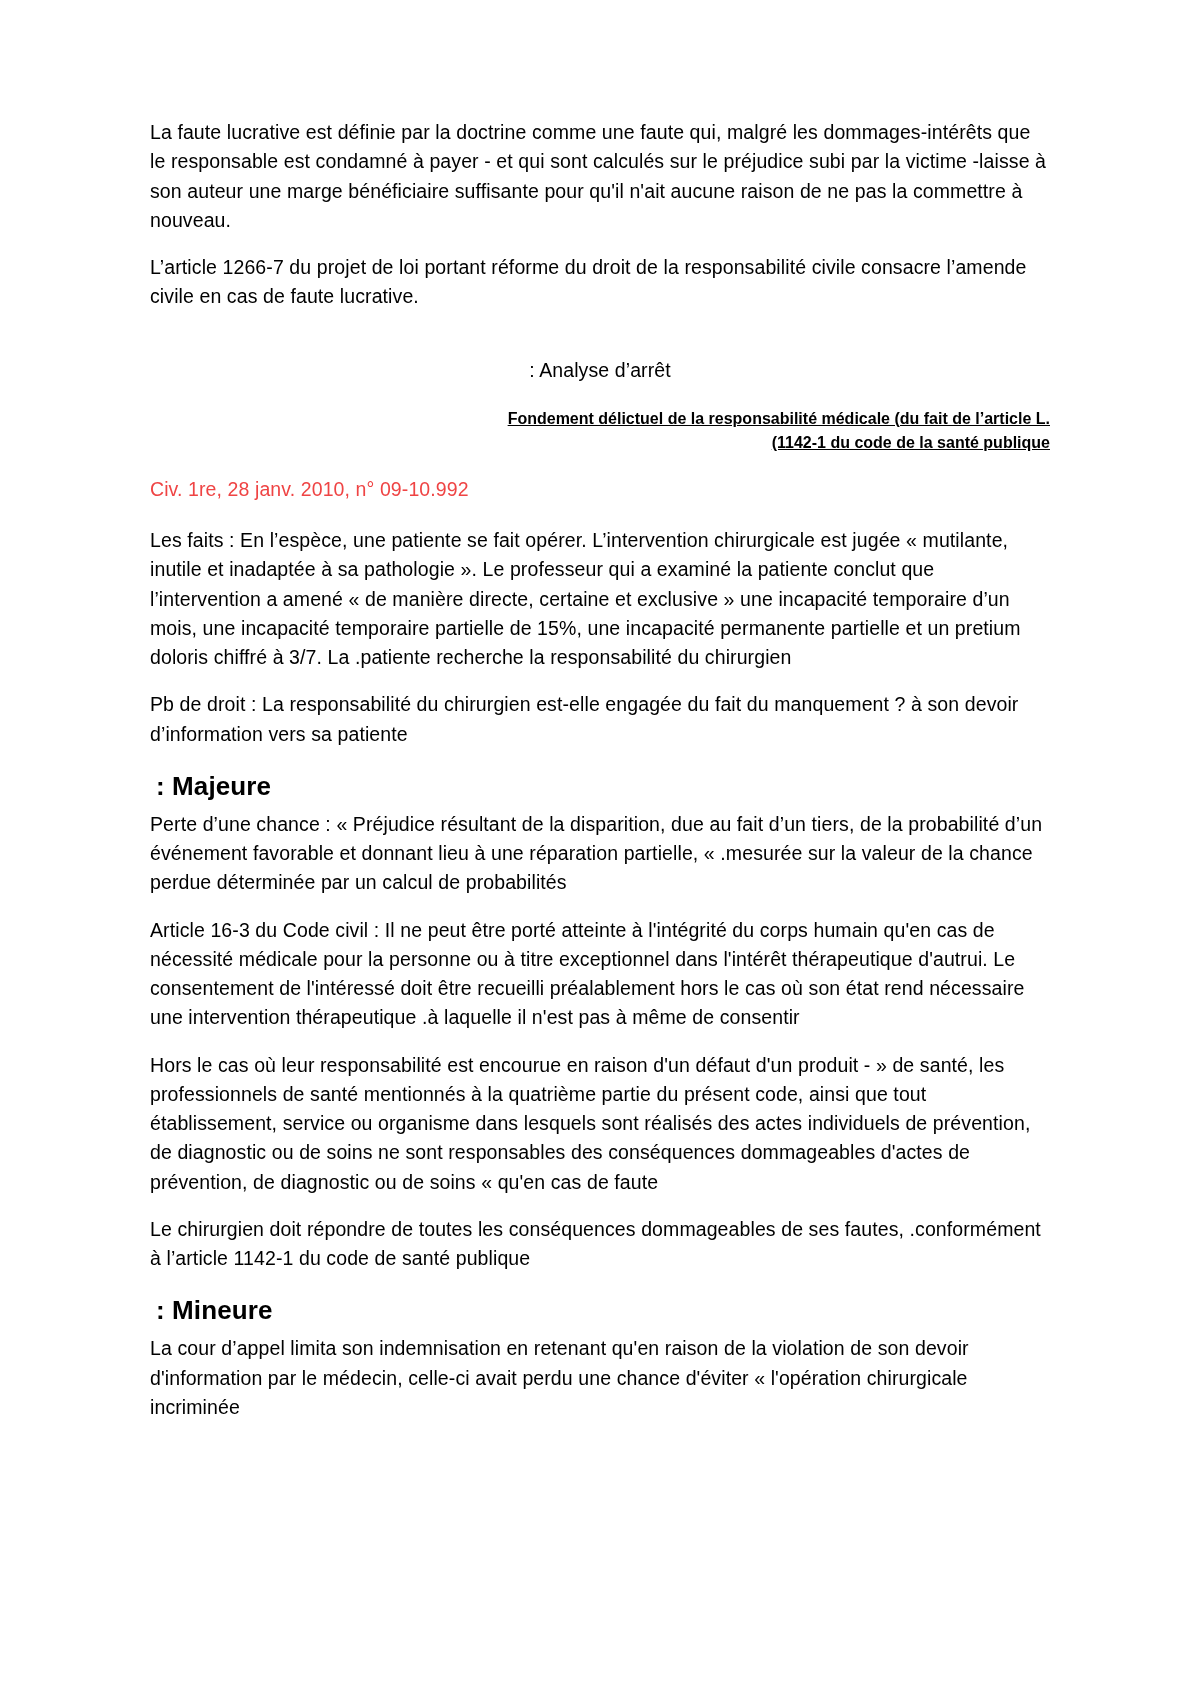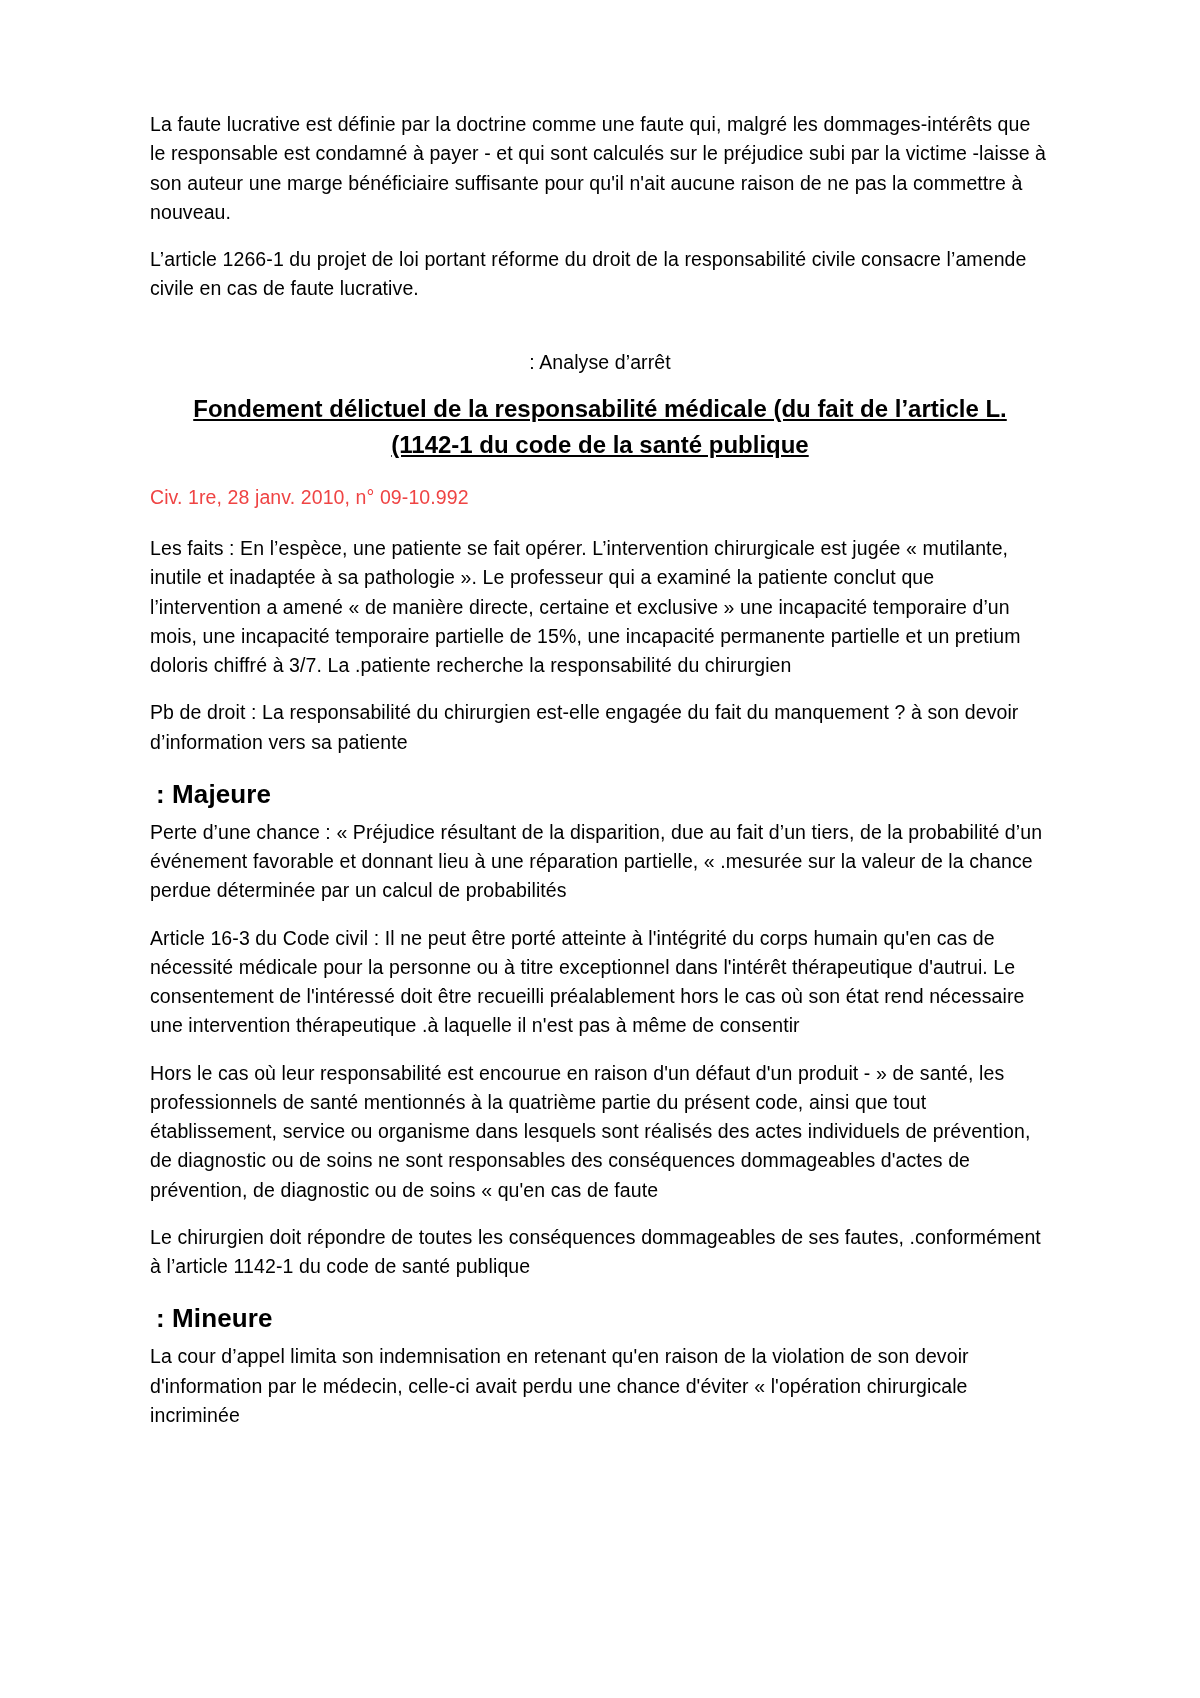--- a/index.html
+++ b/index.html
@@ -29,30 +29,30 @@
     line-height: 1.5;
     letter-spacing: 0.1px;
   }
   .centered {
     text-align: center;
   }
   .gap-lg {
     margin-bottom: 44px;
   }
   .gap-md {
-    margin-bottom: 14px;
+    margin-bottom: 22px;
   }
   .gap-sm {
     margin-bottom: 14px;
   }
   .heading-underline {
-    text-align: center;
+    text-align: right;
     font-weight: bold;
     text-decoration: underline;
-    font-size: 24px;
+    font-size: 16px;
     line-height: 1.5;
     margin: 0 0 20px 0;
   }
   .ref-red {
     color: #ef4444;
     font-size: 19.5px;
     margin: 0 0 22px 0;
   }
   .lbl {
     font-weight: normal;
@@ -69,21 +69,21 @@
 </head>
 <body>
 
 <div class="page">
   <div class="doc">
 
     <p class="centered gap-md"></p>
 
     <p>La faute lucrative est définie par la doctrine comme une faute qui, malgré les dommages-intérêts que le responsable est condamné à payer - et qui sont calculés sur le préjudice subi par la victime -laisse à son auteur une marge bénéficiaire suffisante pour qu'il n'ait aucune raison de ne pas la commettre à nouveau.</p>
 
-    <p class="gap-lg">L’article 1266-1 du projet de loi portant réforme du droit de la responsabilité civile consacre l’amende civile en cas de faute lucrative.</p>
+    <p class="gap-lg">L’article 1266-7 du projet de loi portant réforme du droit de la responsabilité civile consacre l’amende civile en cas de faute lucrative.</p>
 
     <p class="centered gap-md">: Analyse d’arrêt</p>
 
     <div class="heading-underline">
       <span>Fondement délictuel de la responsabilité médicale (du fait de l’article L.</span><br>
       <span> (1142-1 du code de la santé publique</span>
     </div>
 
     <p class="ref-red">Civ. 1re, 28 janv. 2010, n° 09-10.992</p>
 

